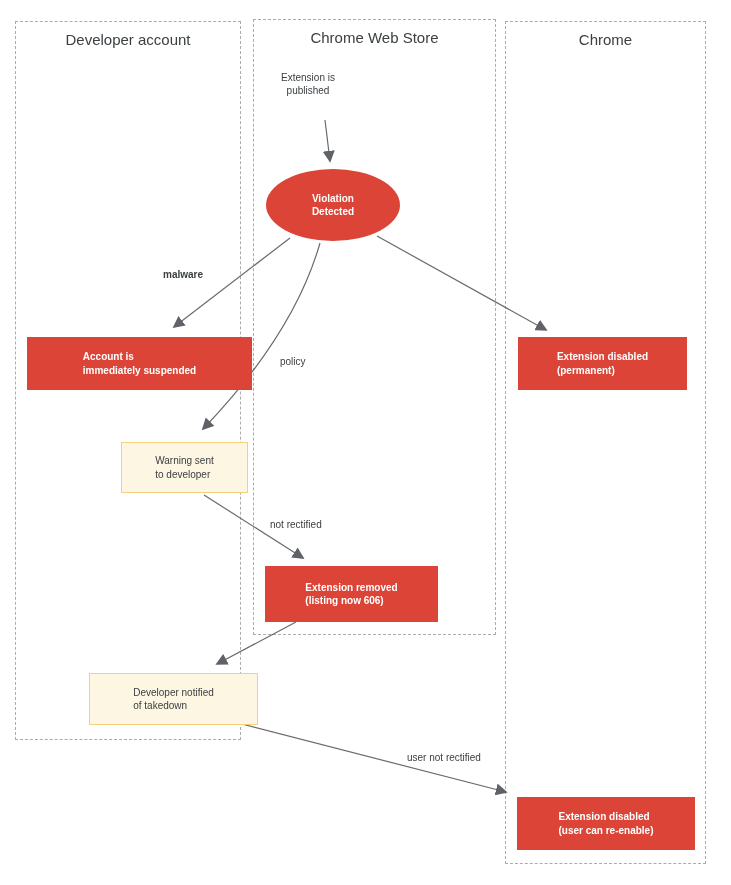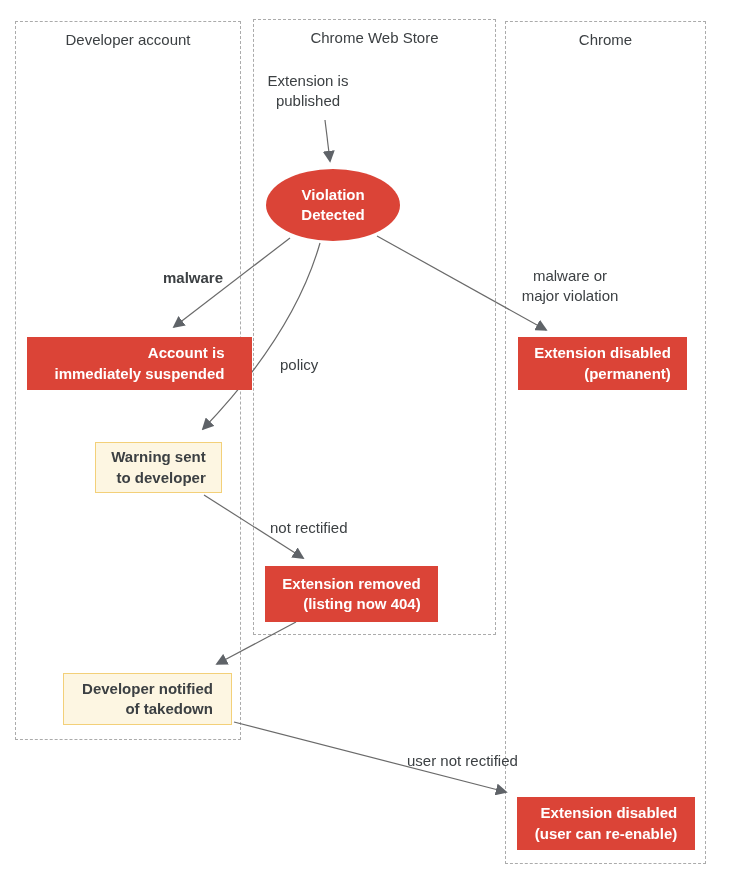--- a/index.html
+++ b/index.html
@@ -12,38 +12,38 @@
   .lane { position:absolute; border:1px dashed var(--lane-border,#ababab); background:transparent; }
   #lane-dev    { left:15px;  top:21px; width:224px; height:717px; }
   #lane-cws    { left:253px; top:19px; width:241px; height:614px; }
   #lane-chrome { left:505px; top:21px; width:199px; height:841px; }
   .lane-title {
     position:absolute; top:9px; left:0; right:0; text-align:center;
     font-size:15px; color:var(--text,#3c4043);
   }
   .node {
     position:absolute; display:flex; align-items:center; justify-content:center;
-    text-align:right; white-space:pre-line; font-size:15px; line-height:1.35;
+    text-align:left; white-space:pre-line; font-size:10px; line-height:1.35;
     box-sizing:border-box;
   }
   .red  { background:var(--node-red,#db4437); color:#ffffff; font-weight:bold; }
   .cream{
     background:var(--cream-bg,#fdf6e2);
     border:1px solid var(--cream-border,#f3d079);
-    color:var(--text,#3c4043); font-weight:bold;
+    color:var(--text,#3c4043); font-weight:normal;margin-left:26px;
   }
   #node-violation { left:266px; top:169px; width:134px; height:72px; border-radius:50%; }
   #node-account   { left:27px;  top:337px; width:225px; height:53px; }
   #node-warning   { left:95px;  top:442px; width:127px; height:51px; }
   #node-perm      { left:518px; top:337px; width:169px; height:53px; }
   #node-removed   { left:265px; top:566px; width:173px; height:56px; }
   #node-notified  { left:63px;  top:673px; width:169px; height:52px; }
   #node-user      { left:517px; top:797px; width:178px; height:53px; }
   .flabel {
-    position:absolute; font-size:15px; color:var(--text,#3c4043);
+    position:absolute; font-size:10px; color:var(--text,#3c4043);
     white-space:pre-line; line-height:1.3;
   }
   #label-published     { left:258px; top:71px;  width:100px; text-align:center; }
   #label-malware       { left:163px; top:268px;font-weight:bold; }
   #label-policy        { left:280px; top:355px; }
   #label-malware-major { left:505px; top:266px; width:130px; text-align:center; }
   #label-not-rectified { left:270px; top:518px; }
   #label-still         { left:407px; top:751px; }
   #arrow-layer { position:absolute; left:0; top:0; width:731px; height:885px; pointer-events:none; }
   .edge { stroke:var(--arrow,#6a6a6a); stroke-width:1.2; fill:none; }
@@ -83,26 +83,24 @@
 
   <div class="node red" id="node-violation">Violation
 Detected</div>
   <div class="node red" id="node-account">Account is
 immediately suspended</div>
   <div class="node cream" id="node-warning">Warning sent
 to developer</div>
   <div class="node red" id="node-perm">Extension disabled
 (permanent)</div>
   <div class="node red" id="node-removed">Extension removed
-(listing now 404)</div>
+(listing now 606)</div>
   <div class="node cream" id="node-notified">Developer notified
 of takedown</div>
   <div class="node red" id="node-user">Extension disabled
 (user can re-enable)</div>
 
   <div class="flabel" id="label-malware">malware</div>
   <div class="flabel" id="label-policy">policy</div>
-  <div class="flabel" id="label-malware-major">malware or
-major violation</div>
   <div class="flabel" id="label-not-rectified">not rectified</div>
   <div class="flabel" id="label-still">user not rectified</div>
 
 </div>
 
 </body></html>

